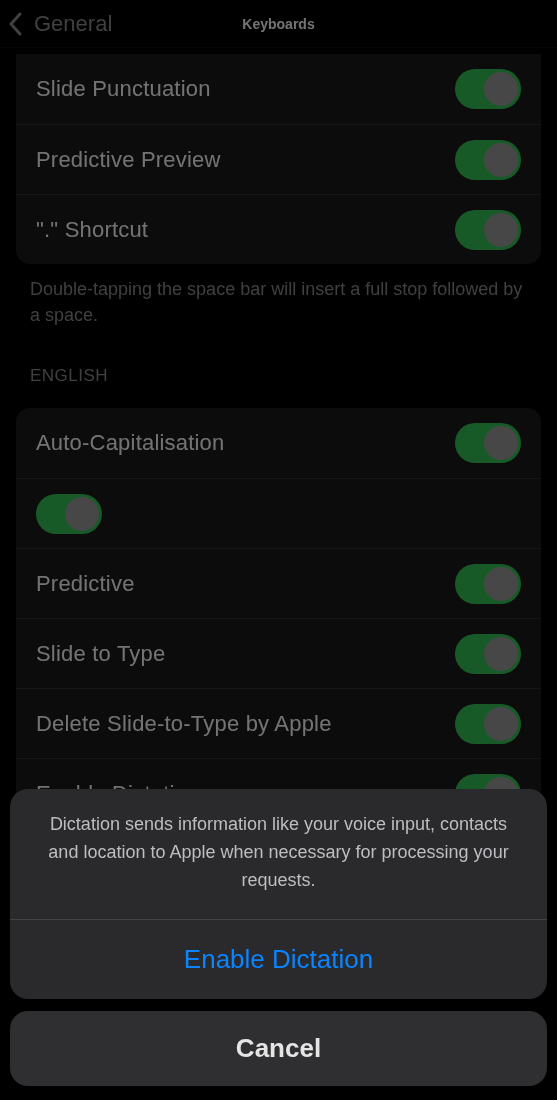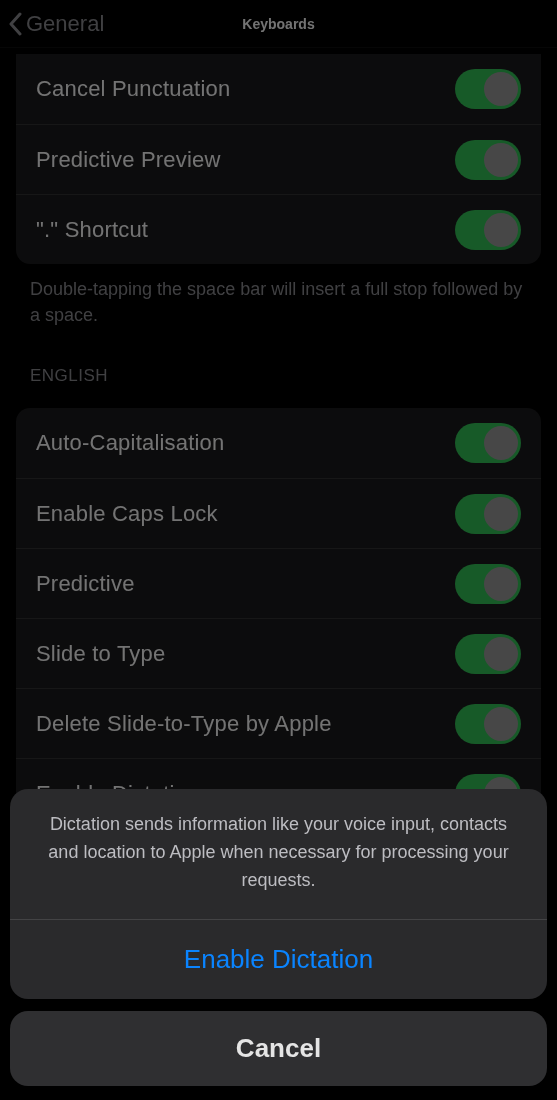--- a/index.html
+++ b/index.html
@@ -30,21 +30,21 @@
     border-bottom: 1px solid rgba(255,255,255,0.06);
     padding: 0 10px;
   }
   .back-group {
     position: absolute;
     left: 8px;
     top: 0;
     bottom: 0;
     display: flex;
     align-items: center;
-    gap: 4px;
+    gap: 12px;
     color: #8e8e93;
     font-size: 22px;
   }
   .chevron {
     width: 14px;
     height: 24px;
   }
   .nav-title {
     font-size: 14px;
     font-weight: 600;
@@ -160,21 +160,21 @@
     <svg class="chevron" viewBox="0 0 14 24">
       <polyline points="12,2 3,12 12,22" fill="none" stroke="#8e8e93" stroke-width="3" stroke-linecap="round" stroke-linejoin="round"></polyline>
     </svg>
     <span>General</span>
   </div>
   <div class="nav-title">Keyboards</div>
 </div>
 
 <div class="group first">
   <div class="row">
-    <span class="row-label">Cancel Punctuation</span>
+    <span class="row-label">Slide Punctuation</span>
     <div class="toggle">
         <div class="knob"></div>
       </div>
   </div>
   <div class="row">
     <span class="row-label">Predictive Preview</span>
     <div class="toggle">
         <div class="knob"></div>
       </div>
   </div>
@@ -190,21 +190,20 @@
 <div class="section-header">ENGLISH</div>
 
 <div class="group">
   <div class="row">
     <span class="row-label">Auto-Capitalisation</span>
     <div class="toggle">
         <div class="knob"></div>
       </div>
   </div>
   <div class="row">
-    <span class="row-label">Enable Caps Lock</span>
     <div class="toggle">
         <div class="knob"></div>
       </div>
   </div>
   <div class="row">
     <span class="row-label">Predictive</span>
     <div class="toggle">
         <div class="knob"></div>
       </div>
   </div>

